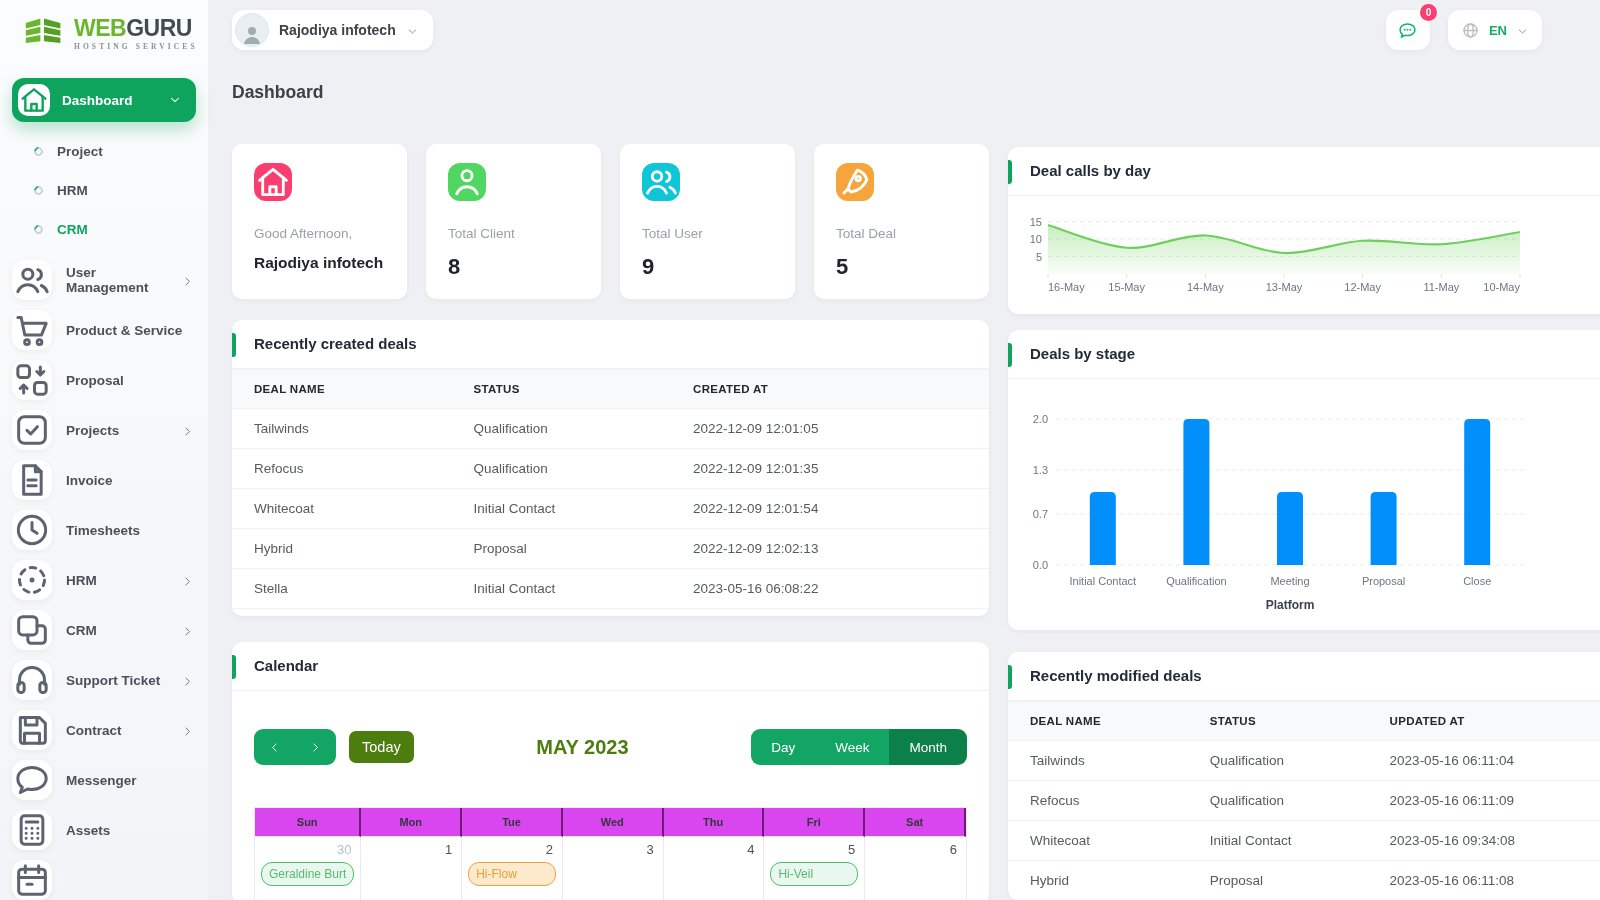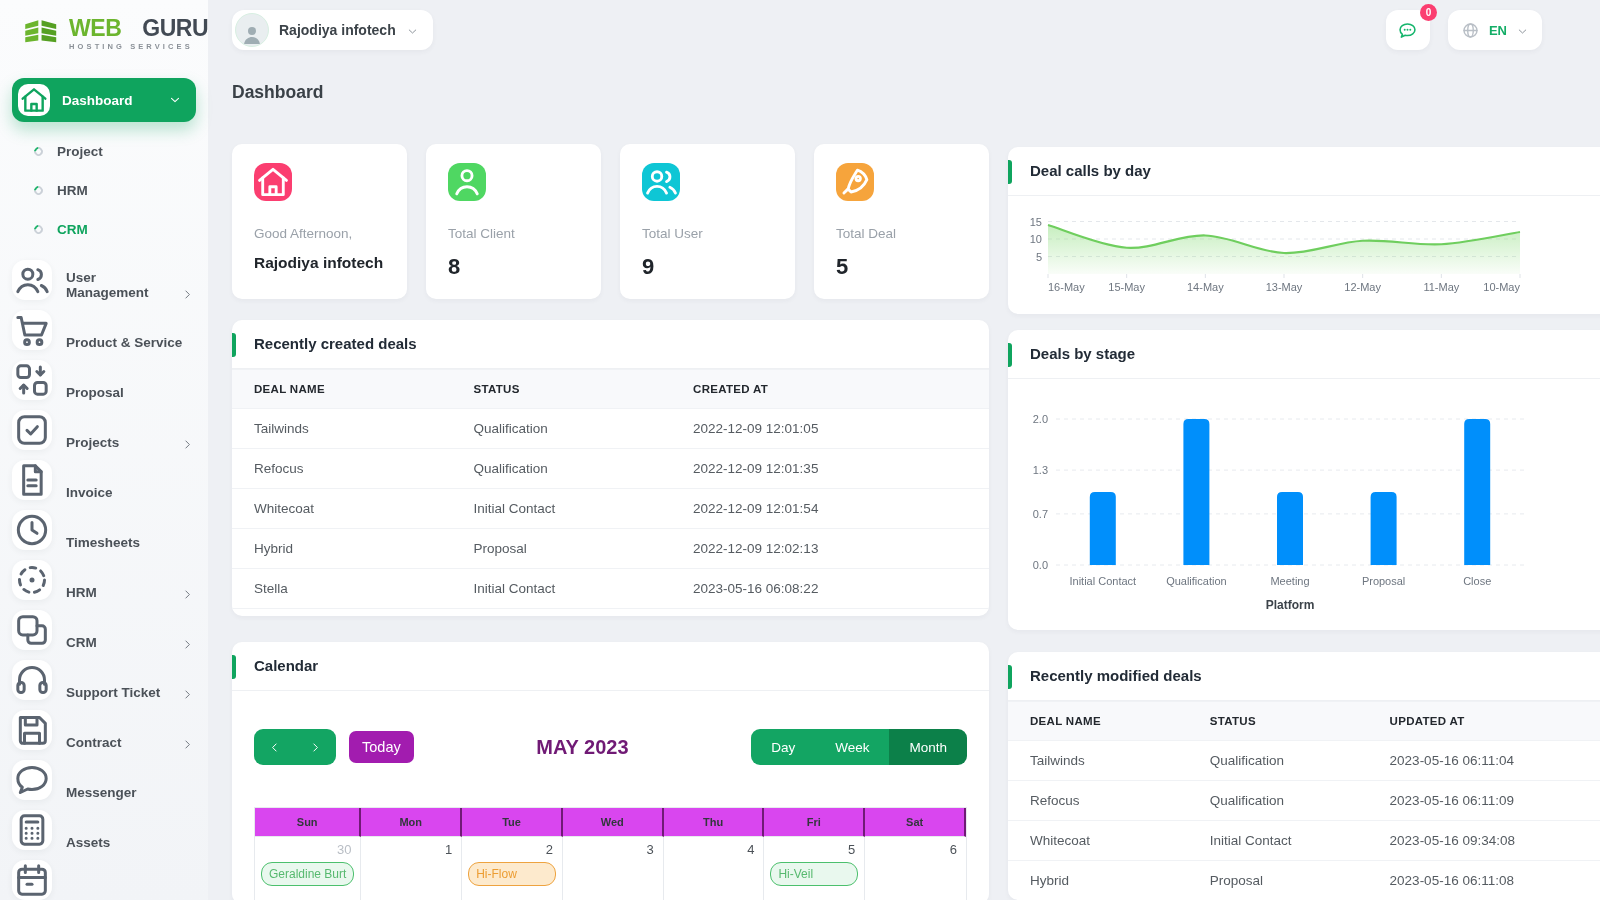--- a/index.html
+++ b/index.html
@@ -5,40 +5,40 @@
   * { box-sizing:border-box; margin:0; padding:0; }
   html,body { width:1600px; height:900px; overflow:hidden; }
   body { background:#eef0f4; font-family:"Liberation Sans",sans-serif; position:relative; color:#333; }
 
   
   .sidebar { position:absolute; left:0; top:0; width:208px; height:900px;
              background:linear-gradient(180deg,#fbfcfd,#f2f4f7); z-index:2; }
   .logo { display:flex; align-items:center; gap:8px; padding:14px 0 0 22px; }
   .logo-mark { width:44px; height:40px; }
   .logo-text-w { font-size:23px; font-weight:bold; letter-spacing:-0.5px; color:#6cb52e; line-height:1; }
-  .logo-text-g { color:#424a54;padding-left:21px; }
-  .logo-tag { font-size:7.5px; letter-spacing:3.1px; color:#8a9097; margin-top:2px; font-weight:bold; }
+  .logo-text-g { color:#424a54; }
+  .logo-tag { font-size:7.5px; letter-spacing:3.1px; color:#8a9097; margin-top:2px; font-weight:bold;font-family:Liberation Serif, serif; }
 
   .side-main { margin:24px 12px 0 12px; height:44px; border-radius:12px; background:#0fa45e;
                box-shadow:0 8px 16px rgba(15,164,94,.28); display:flex; align-items:center; gap:12px;
                padding:0 14px 0 6px; cursor:pointer; }
   .side-main .icn-box { width:32px; height:32px; background:#fff; border-radius:10px; display:flex;
                         align-items:center; justify-content:center; color:#0fa45e; }
   .side-main .lbl { color:#fff; font-size:13.5px; font-weight:bold; flex:1; }
   .side-main .chev { color:#fff; width:14px; height:14px; }
 
   .side-sub { margin-top:10px; }
   .sub-item { display:flex; align-items:center; gap:14px; padding:12px 0 12px 34px; cursor:pointer; }
   .bullet { width:9px; height:9px; border:2px solid #cbd1d8; border-top-color:#1db36b;
             border-radius:50%; transform:rotate(-45deg); flex:none; }
   .sub-item span.txt { font-size:13.5px; color:#4b5158; font-weight:600; }
   .sub-item.active span.txt { color:#0fa45e; font-weight:bold; }
 
   .side-items { margin-top:6px; }
-  .side-item { display:flex; align-items:flex-end; gap:14px; padding:5px 14px 5px 12px; cursor:pointer; }
+  .side-item { display:flex; align-items:center; gap:14px; padding:5px 14px 5px 12px; cursor:pointer; }
   .side-item .icn-sq { width:40px; height:40px; background:#fff; border-radius:13px; flex:none;
                        box-shadow:0 2px 6px rgba(50,60,70,.06); display:flex; align-items:center;
                        justify-content:center; color:#5b6470; }
   .side-item .txt { font-size:13.5px; font-weight:600; color:#4b5158; flex:1; }
   .side-item .chev { color:#70767e; width:13px; height:13px; }
   .icn-sq svg, .icn-box svg { width:19px; height:19px; }
 
   
   .main { position:absolute; left:208px; top:0; width:1392px; height:900px; }
 
@@ -104,23 +104,23 @@
   .chart-wrap { padding:4px 0 0 0; }
   svg text { font-family:"Liberation Sans",sans-serif; }
 
   
   .cal-body { padding:38px 22px 0 22px; }
   .cal-toolbar { display:flex; align-items:center; }
   .cal-nav { background:#13a563; border-radius:9px; height:36px; width:82px; display:flex; }
   .cal-nav button { flex:1; background:none; border:none; color:#fff; cursor:pointer;
                     display:flex; align-items:center; justify-content:center; }
   .cal-nav svg { width:13px; height:13px; }
-  .btn-today { margin-left:13px; background:#a21caf; border:none; color:#fff; font-size:14.5px;
+  .btn-today { margin-left:13px; background:#4d7c0f; border:none; color:#fff; font-size:14.5px;
                border-radius:7px; height:32px; padding:0 13px; cursor:pointer; font-family:inherit; }
-  .cal-month { flex:1; text-align:center; font-size:20px; font-weight:bold; color:#701a75; }
+  .cal-month { flex:1; text-align:center; font-size:20px; font-weight:bold; color:#4d7c0f; }
   .cal-views { display:flex; border-radius:9px; overflow:hidden; height:36px; }
   .seg { background:#13a563; border:none; color:#fff; font-size:13.5px; padding:0 20px; cursor:pointer;
          font-family:inherit; }
   .seg.active { background:#0c8049; }
 
   .cal-grid { margin-top:42px; display:grid; grid-template-columns:repeat(7,1fr);
               border:1px solid #e7eaee; border-bottom:none; }
   .cal-hcell { border-right:2px solid #701a75; border-bottom:1px solid #e7eaee; text-align:center;
                font-size:11px; font-weight:bold; color:#32373c; padding:8px 0; background:#d946ef; }
   .cal-cell { border-right:1px solid #e7eaee; height:160px; background:#fff; cursor:pointer; }

